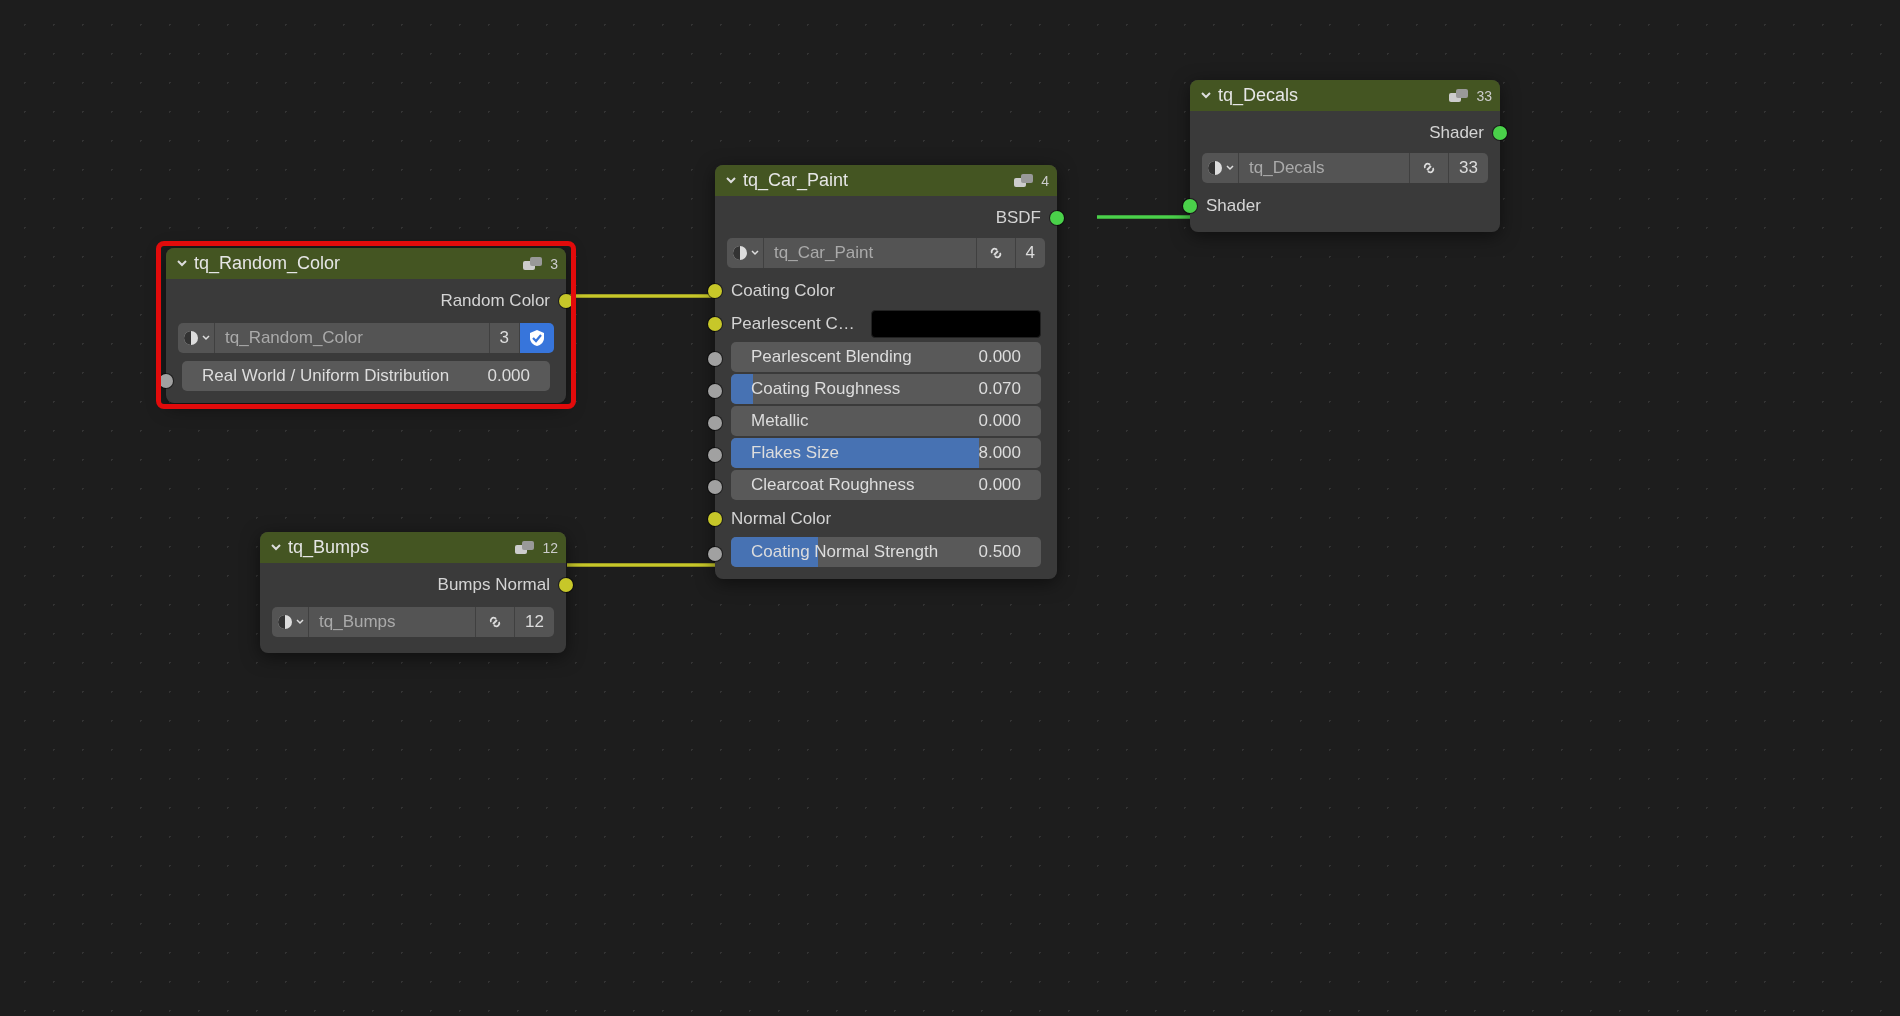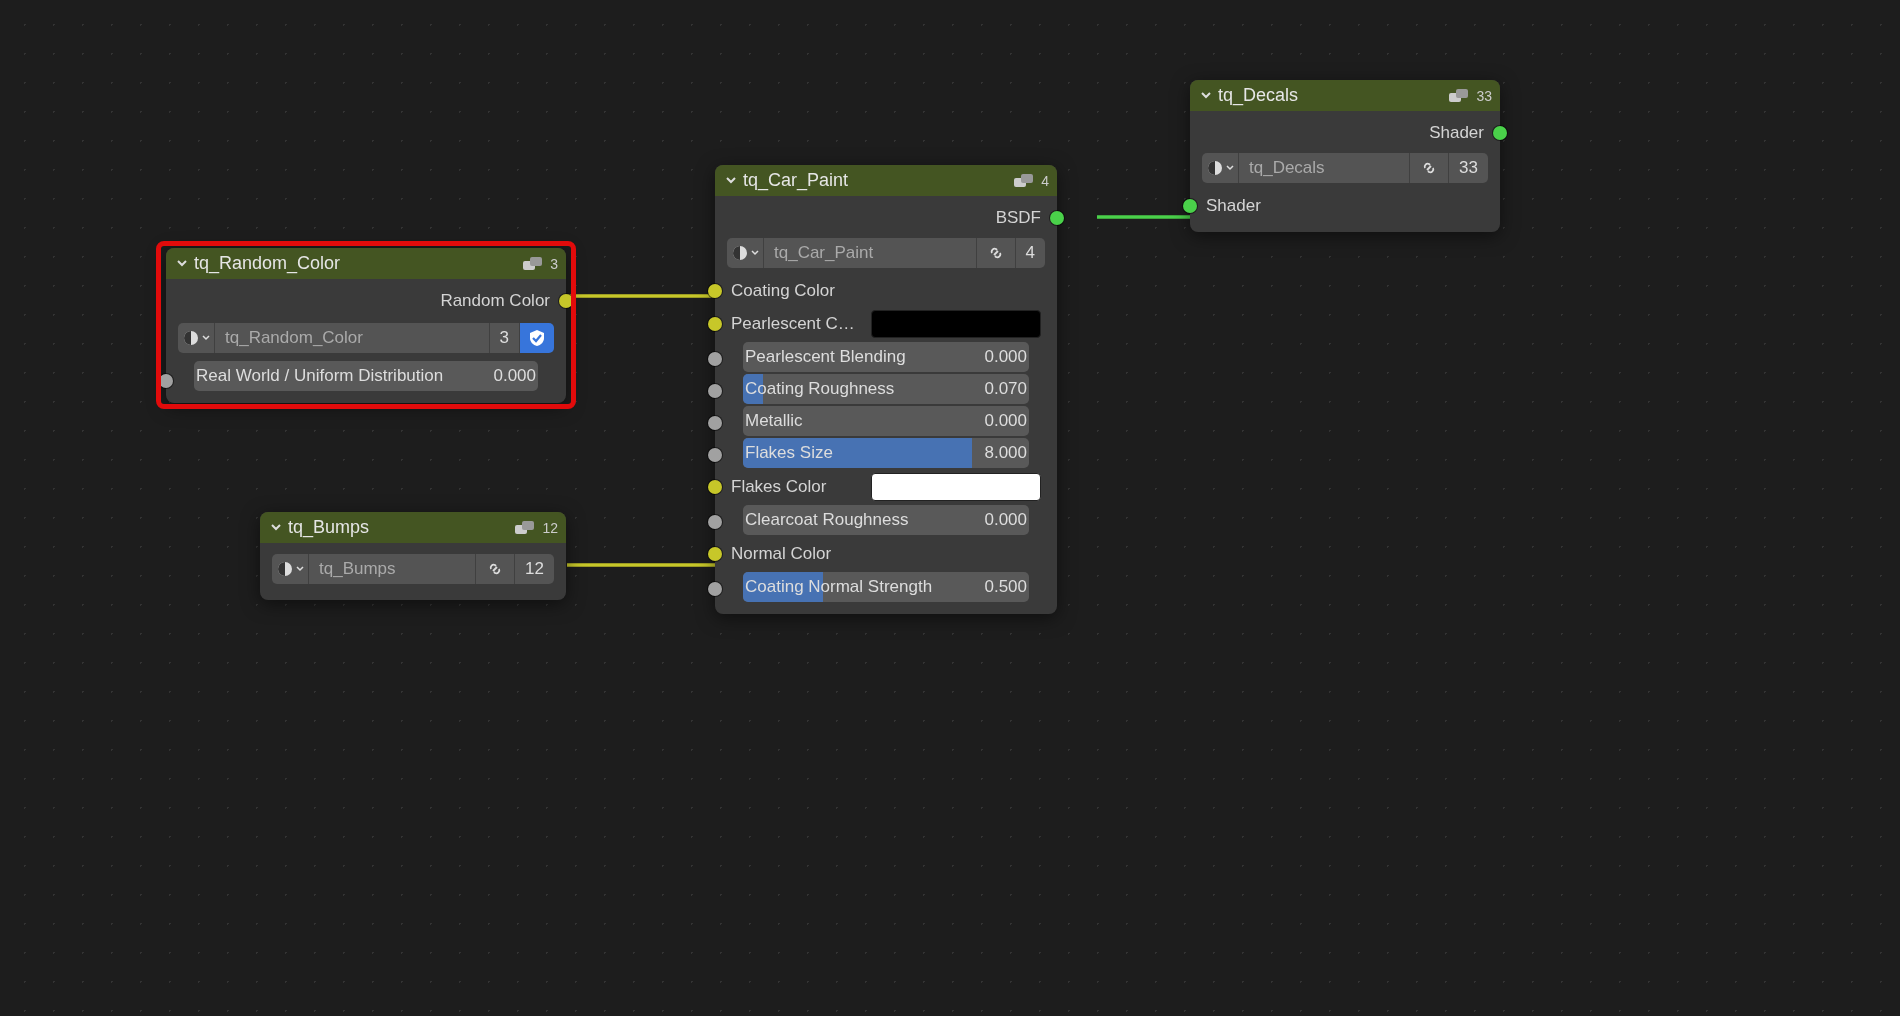--- a/index.html
+++ b/index.html
@@ -95,27 +95,27 @@
     background: #545454;
     border-left: 1px solid #404040;
     display: flex; align-items: center; justify-content: center;
     padding: 0 10px;
     color: #ddd;
   }
   .ng-users.end { border-radius: 0 5px 5px 0; }
   .ng-shield { background: #3775db; border-radius: 0 5px 5px 0; padding: 0; width: 34px; }
   .slider {
     position: relative;
-    margin: 2px 28px;
+    margin: 2px 16px;
     height: 30px;
     background: #595959;
     border-radius: 5px;
     display: flex;
     align-items: center;
-    padding: 0 2px;
+    padding: 0 20px;
     color: #ddd;
     overflow: hidden;
   }
   .slider .fill {
     position: absolute;
     left: 0; top: 0; bottom: 0;
     background: #4772b3;
     z-index: 0;
   }
   .slider .slabel, .slider .svalue { position: relative; z-index: 1; }
@@ -199,37 +199,41 @@
       <div class="slider">
         <span class="slabel">Real World / Uniform Distribution</span>
         <span class="svalue">0.000</span>
       </div>
     </div>
   </div>
 </div>
 
 <div class="highlight-box" style="left:156px; top:241px; width:410px; height:158px;"></div>
 
-<div class="node" style="left:260px; top:512px; width:306px;">
+<div class="node" style="left:260px; top:532px; width:306px;">
   <div class="node-header">
     <span class="chev">
       <svg width="12" height="12" viewBox="0 0 12 12">
           <path d="M2 4l4 4 4-4" stroke="#ddd" stroke-width="2" fill="none"></path>
         </svg>
     </span>
     <span class="title">tq_Bumps</span>
     <span class="node-icon-stack">
       <svg width="22" height="16" viewBox="0 0 22 16">
           <rect x="1" y="5" width="12" height="9" rx="2" fill="#ccc"></rect>
           <rect x="8" y="1" width="12" height="9" rx="2" fill="#999"></rect>
         </svg>
     </span>
     <span style="font-size:14px;color:#ccc;">12</span>
   </div>
   <div class="node-body">
+    <div class="row" style="justify-content:flex-end;">
+      <span class="label right">Bumps Normal</span>
+      <span class="socket right yellow"></span>
+    </div>
     <div class="nodegroup-row" style="padding-top:6px;">
       <div class="dropdown-btn">
         <svg width="18" height="18" viewBox="0 0 18 18">
             <circle cx="9" cy="9" r="7" fill="#ddd"></circle>
             <path d="M9 2a7 7 0 0 0 0 14z" fill="#333"></path>
           </svg>
         <svg width="8" height="8" viewBox="0 0 8 8">
             <path d="M1 2l3 3 3-3" stroke="#ddd" stroke-width="1.5" fill="none"></path>
           </svg>
       </div>
@@ -320,25 +324,20 @@
     </div>
     <div style="position:relative;">
       <span class="socket left gray" style="top:17px;"></span>
       <div class="slider">
         <div class="fill" style="width:80%;"></div>
         <span class="slabel">Flakes Size</span>
         <span class="svalue">8.000</span>
       </div>
     </div>
 
-    <div class="row">
-      <span class="socket left yellow"></span>
-      <span class="label" style="flex:0 0 auto; width:130px;">Flakes Color</span>
-      <div class="color-swatch" style="background:#fff;"></div>
-    </div>
 
     <div style="position:relative;">
       <span class="socket left gray" style="top:17px;"></span>
       <div class="slider">
         <div class="fill" style="width:0%;"></div>
         <span class="slabel">Clearcoat Roughness</span>
         <span class="svalue">0.000</span>
       </div>
     </div>
 

